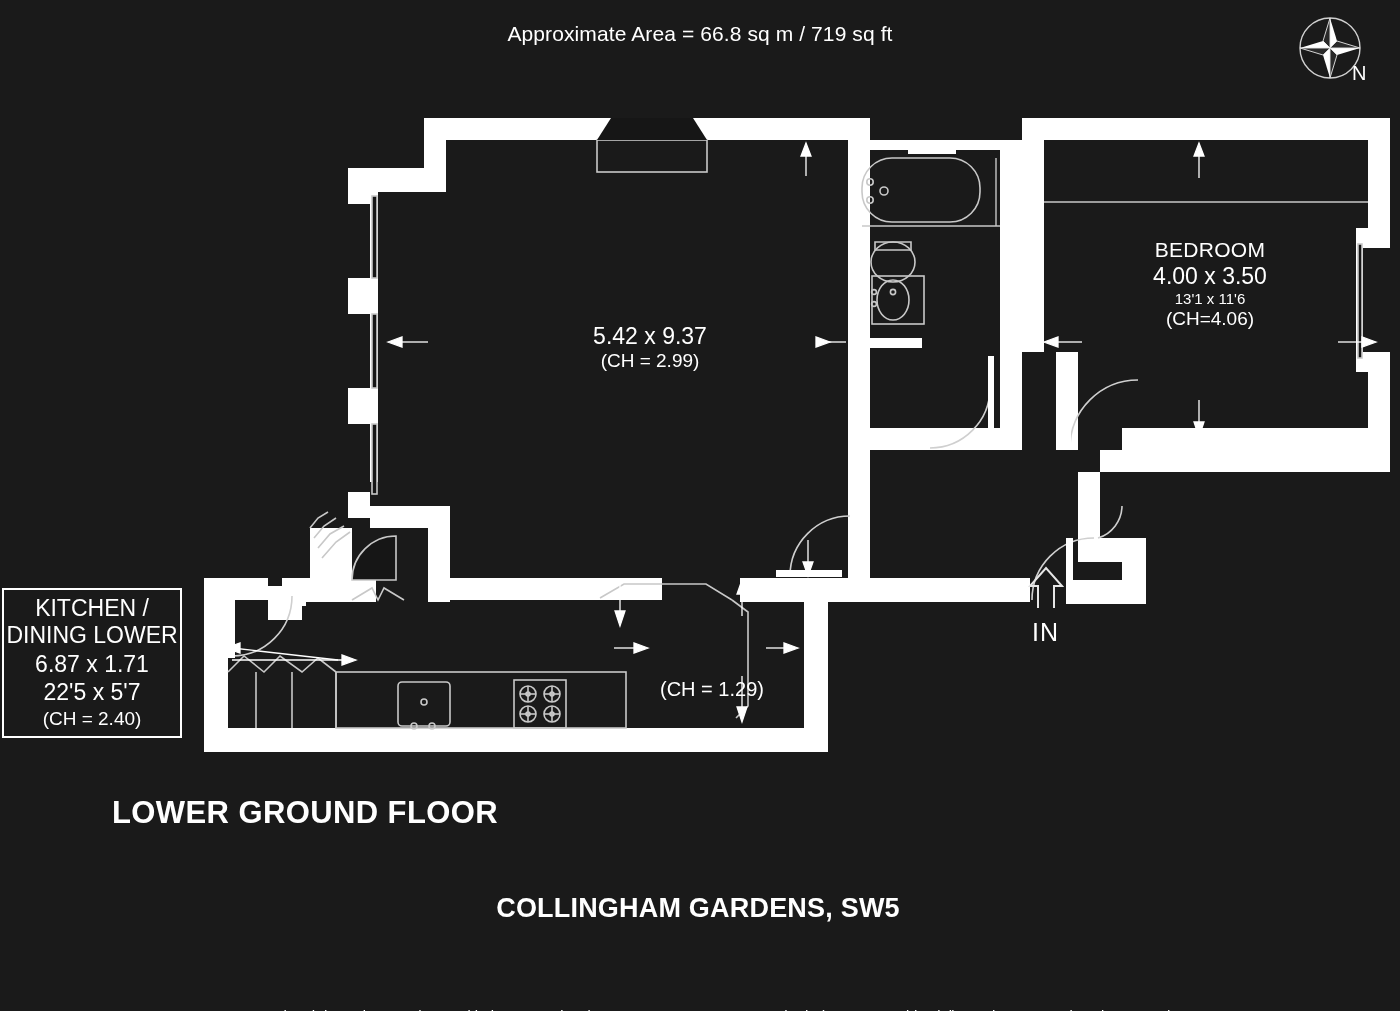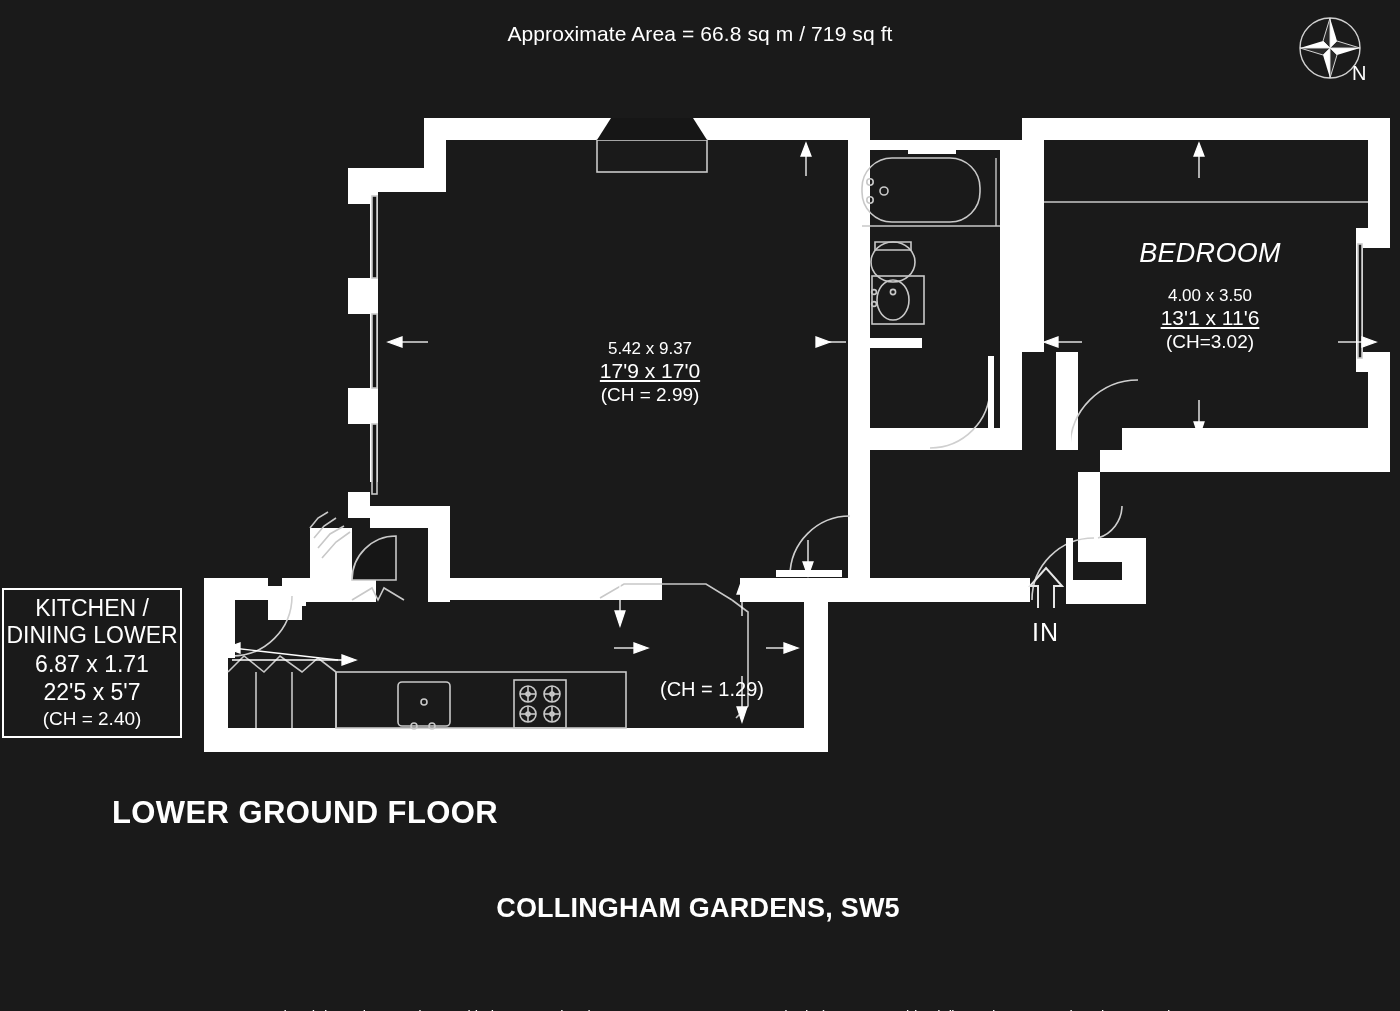--- a/index.html
+++ b/index.html
@@ -46,34 +46,31 @@
     position: absolute;
     left: 62px;
     top: 54px;
     font-size: 20px;
   }
   .room-label {
     text-align: center;
     font-size: 0px; 
   }
   .room-label .rl-name {
-    font-size: 27px;
+    font-size: 21px;
     display: block;
     letter-spacing: 0.3px;
-    font-style: italic;
   }
   .room-label .rl-m {
-    font-size: 17px;
+    font-size: 23px;
     display: block;
-    margin-top: 16px;
   }
   .room-label .rl-ft {
-    font-size: 21px;
+    font-size: 15px;
     display: block;
-    text-decoration: underline;
   }
   .room-label .rl-ch {
     font-size: 19px;
     display: block;
   }
   #reception-label {
     left: 520px;
     top: 323px;
     width: 260px;
   }
@@ -413,29 +410,28 @@
     <g>
       <g fill="none" stroke="#e6e6e6" stroke-width="2">
         <polyline points="1038,608 1038,586 1030,586 1046,568 1062,586 1054,586 1054,608"></polyline>
       </g>
     </g>
 
   </svg>
 
   <div class="txt room-label" id="reception-label">
     <span class="rl-m">5.42 x 9.37</span>
-    <span class="rl-ft">17'9 x 17'0</span>
     <span class="rl-ch">(CH = 2.99)</span>
   </div>
 
   <div class="txt room-label" id="bedroom-label">
     <span class="rl-name">BEDROOM</span>
     <span class="rl-m">4.00 x 3.50</span>
     <span class="rl-ft">13'1 x 11'6</span>
-    <span class="rl-ch">(CH=3.02)</span>
+    <span class="rl-ch">(CH=4.06)</span>
   </div>
 
   <div id="kitchen-box">
     <span class="rl-name">KITCHEN /</span>
     <span class="rl-name">DINING LOWER</span>
     <span class="rl-m">6.87 x 1.71</span>
     <span class="rl-ft">22'5 x 5'7</span>
     <span class="rl-ch">(CH = 2.40)</span>
   </div>
 

